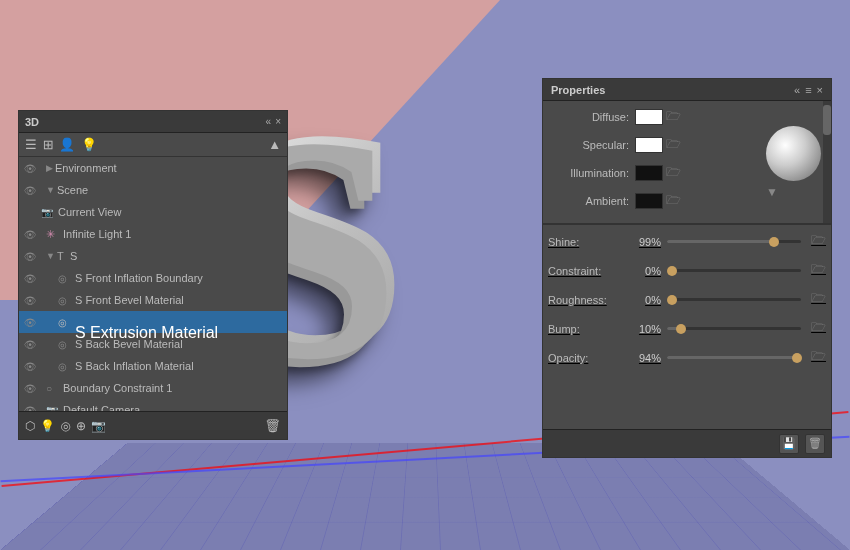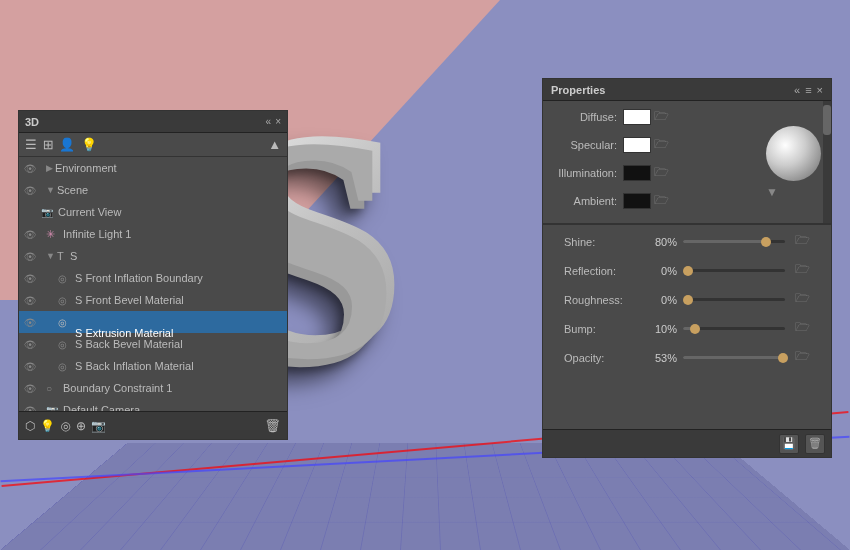--- a/index.html
+++ b/index.html
@@ -304,22 +304,23 @@
     }
 
     .sphere-arrow {
       color: #888;
       font-size: 12px;
       cursor: pointer;
     }
 
     
     .slider-section {
-      padding: 6px 21px;
+      padding: 6px 5px;
       border-top: 1px solid #333;
+      text-decoration: underline;
     }
 
     .slider-row {
       display: flex;
       align-items: center;
       margin-bottom: 8px;
     }
 
     .slider-label {
       color: #bbb;
@@ -491,21 +492,21 @@
       <span class="eye-icon">👁</span>
       <span style="display:inline-block;width:18px"></span>
       <span style="display:inline-block;width:14px;margin-right:3px;color:#888;font-size:10px">◎</span>
       <span style="color:#bbb;font-size:11px;">S Front Bevel Material</span>
     </div>
 
     <div class="layer-item selected">
       <span class="eye-icon">👁</span>
       <span style="display:inline-block;width:18px"></span>
       <span style="display:inline-block;width:14px;margin-right:3px;color:#bbb;font-size:10px">◎</span>
-      <span style="font-size:11px;margin-top:22px;">S Extrusion Material</span>
+      <span style="font-size:16px;margin-top:22px;">S Extrusion Material</span>
     </div>
 
     <div class="layer-item">
       <span class="eye-icon">👁</span>
       <span style="display:inline-block;width:18px"></span>
       <span style="display:inline-block;width:14px;margin-right:3px;color:#888;font-size:10px">◎</span>
       <span style="color:#bbb;font-size:11px;">S Back Bevel Material</span>
     </div>
 
     <div class="layer-item">
@@ -548,21 +549,21 @@
     <span class="props-title">Properties</span>
     <div style="display:flex;gap:5px;align-items:center;">
       <span style="color:#aaa;font-size:11px;cursor:pointer">«</span>
       <span style="color:#aaa;font-size:11px;cursor:pointer">≡</span>
       <span style="color:#aaa;font-size:11px;cursor:pointer">×</span>
     </div>
   </div>
 
 
   <div style="display:flex;background:#4a4a4a;border-bottom:1px solid #333;">
-    <div style="flex:1;padding:5px 0;">
+    <div style="flex:1;padding:5px 12px;">
 
       <div class="mat-row">
         <span class="mat-label">Diffuse:</span>
         <div class="mat-swatch white"></div>
         <span class="mat-folder-icon">🗁</span>
       </div>
 
       <div class="mat-row">
         <span class="mat-label">Specular:</span>
         <div class="mat-swatch white"></div>
@@ -589,30 +590,30 @@
 
     <div class="scrollbar-right">
       <div class="scrollbar-thumb"></div>
     </div>
   </div>
 
   <div class="slider-section" style="flex:1;overflow:hidden;">
 
     <div class="slider-row">
       <span class="slider-label">Shine:</span>
-      <span class="slider-value">80%</span>
+      <span class="slider-value">99%</span>
       <div class="slider-track">
         <div class="slider-fill" style="width:80%"></div>
         <div class="slider-thumb" style="left:76%;"></div>
       </div>
       <span class="slider-folder">🗁</span>
     </div>
 
     <div class="slider-row">
-      <span class="slider-label">Reflection:</span>
+      <span class="slider-label">Constraint:</span>
       <span class="slider-value">0%</span>
       <div class="slider-track">
         <div class="slider-fill" style="width:0%"></div>
         <div class="slider-thumb" style="left:0%;"></div>
       </div>
       <span class="slider-folder">🗁</span>
     </div>
 
     <div class="slider-row">
       <span class="slider-label">Roughness:</span>
@@ -629,21 +630,21 @@
       <span class="slider-value">10%</span>
       <div class="slider-track">
         <div class="slider-fill" style="width:10%"></div>
         <div class="slider-thumb" style="left:7%;"></div>
       </div>
       <span class="slider-folder">🗁</span>
     </div>
 
     <div class="slider-row">
       <span class="slider-label">Opacity:</span>
-      <span class="slider-value">53%</span>
+      <span class="slider-value">94%</span>
       <div class="slider-track">
         <div class="slider-fill" style="width:100%"></div>
         <div class="slider-thumb" style="left:93%;"></div>
       </div>
       <span class="slider-folder">🗁</span>
     </div>
 
   </div>
 
   <div class="props-bottom">

